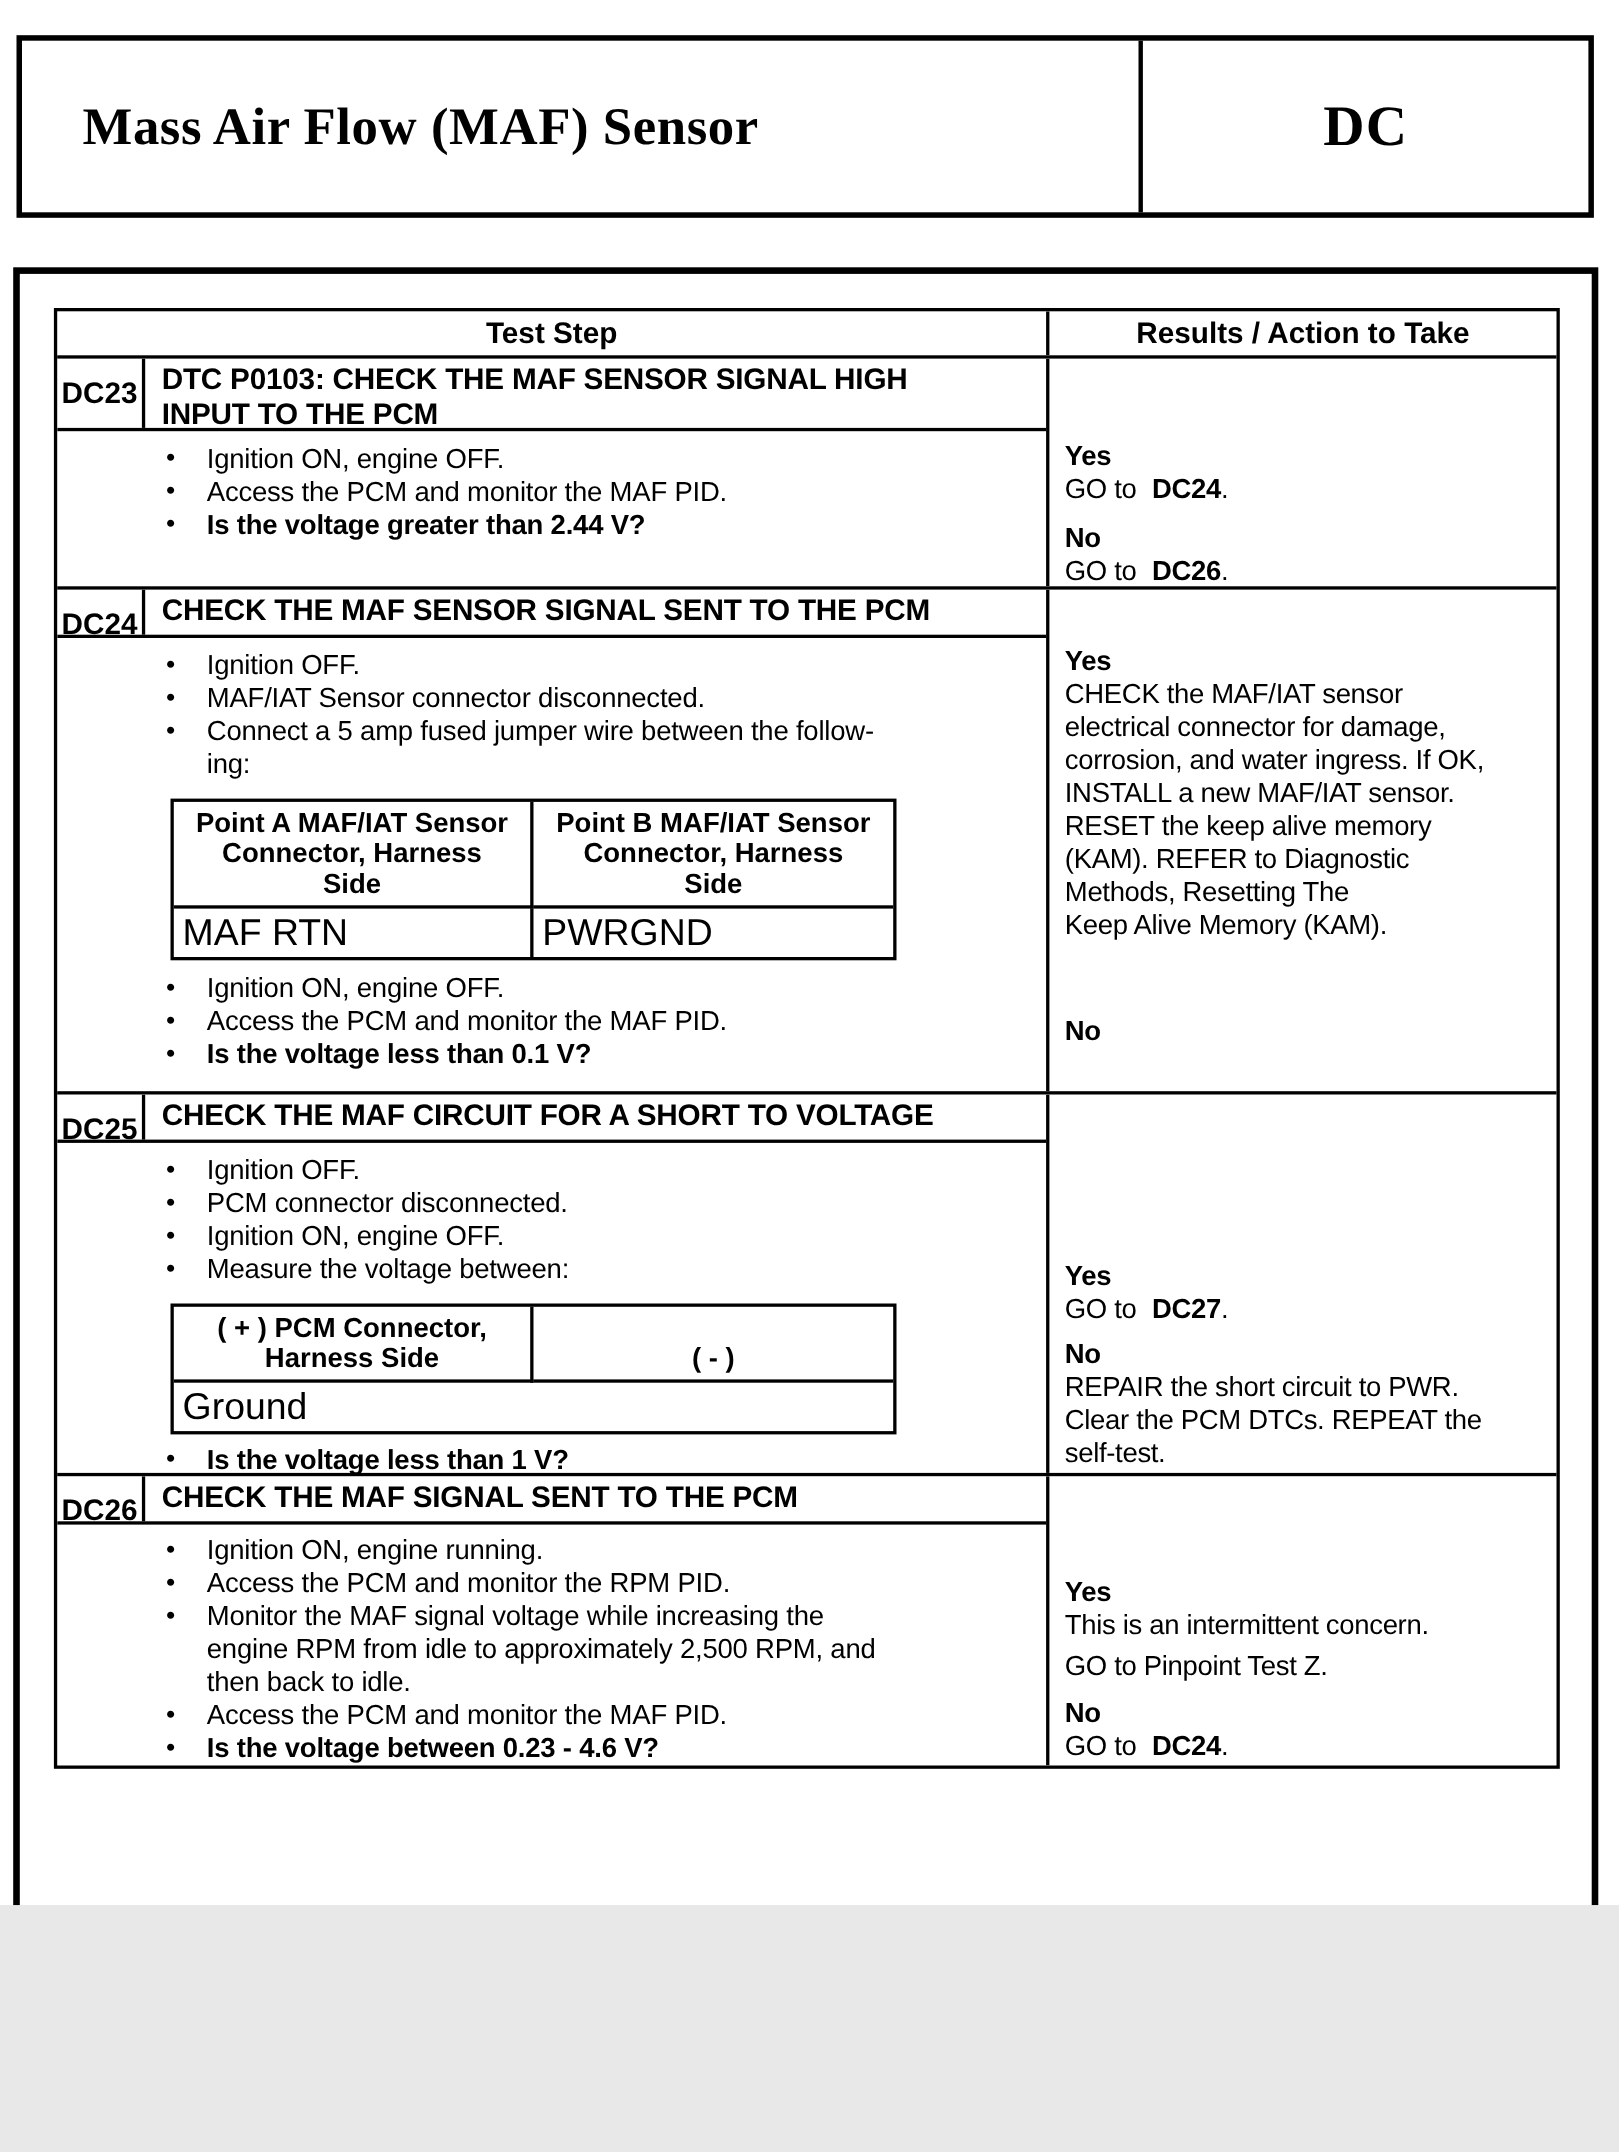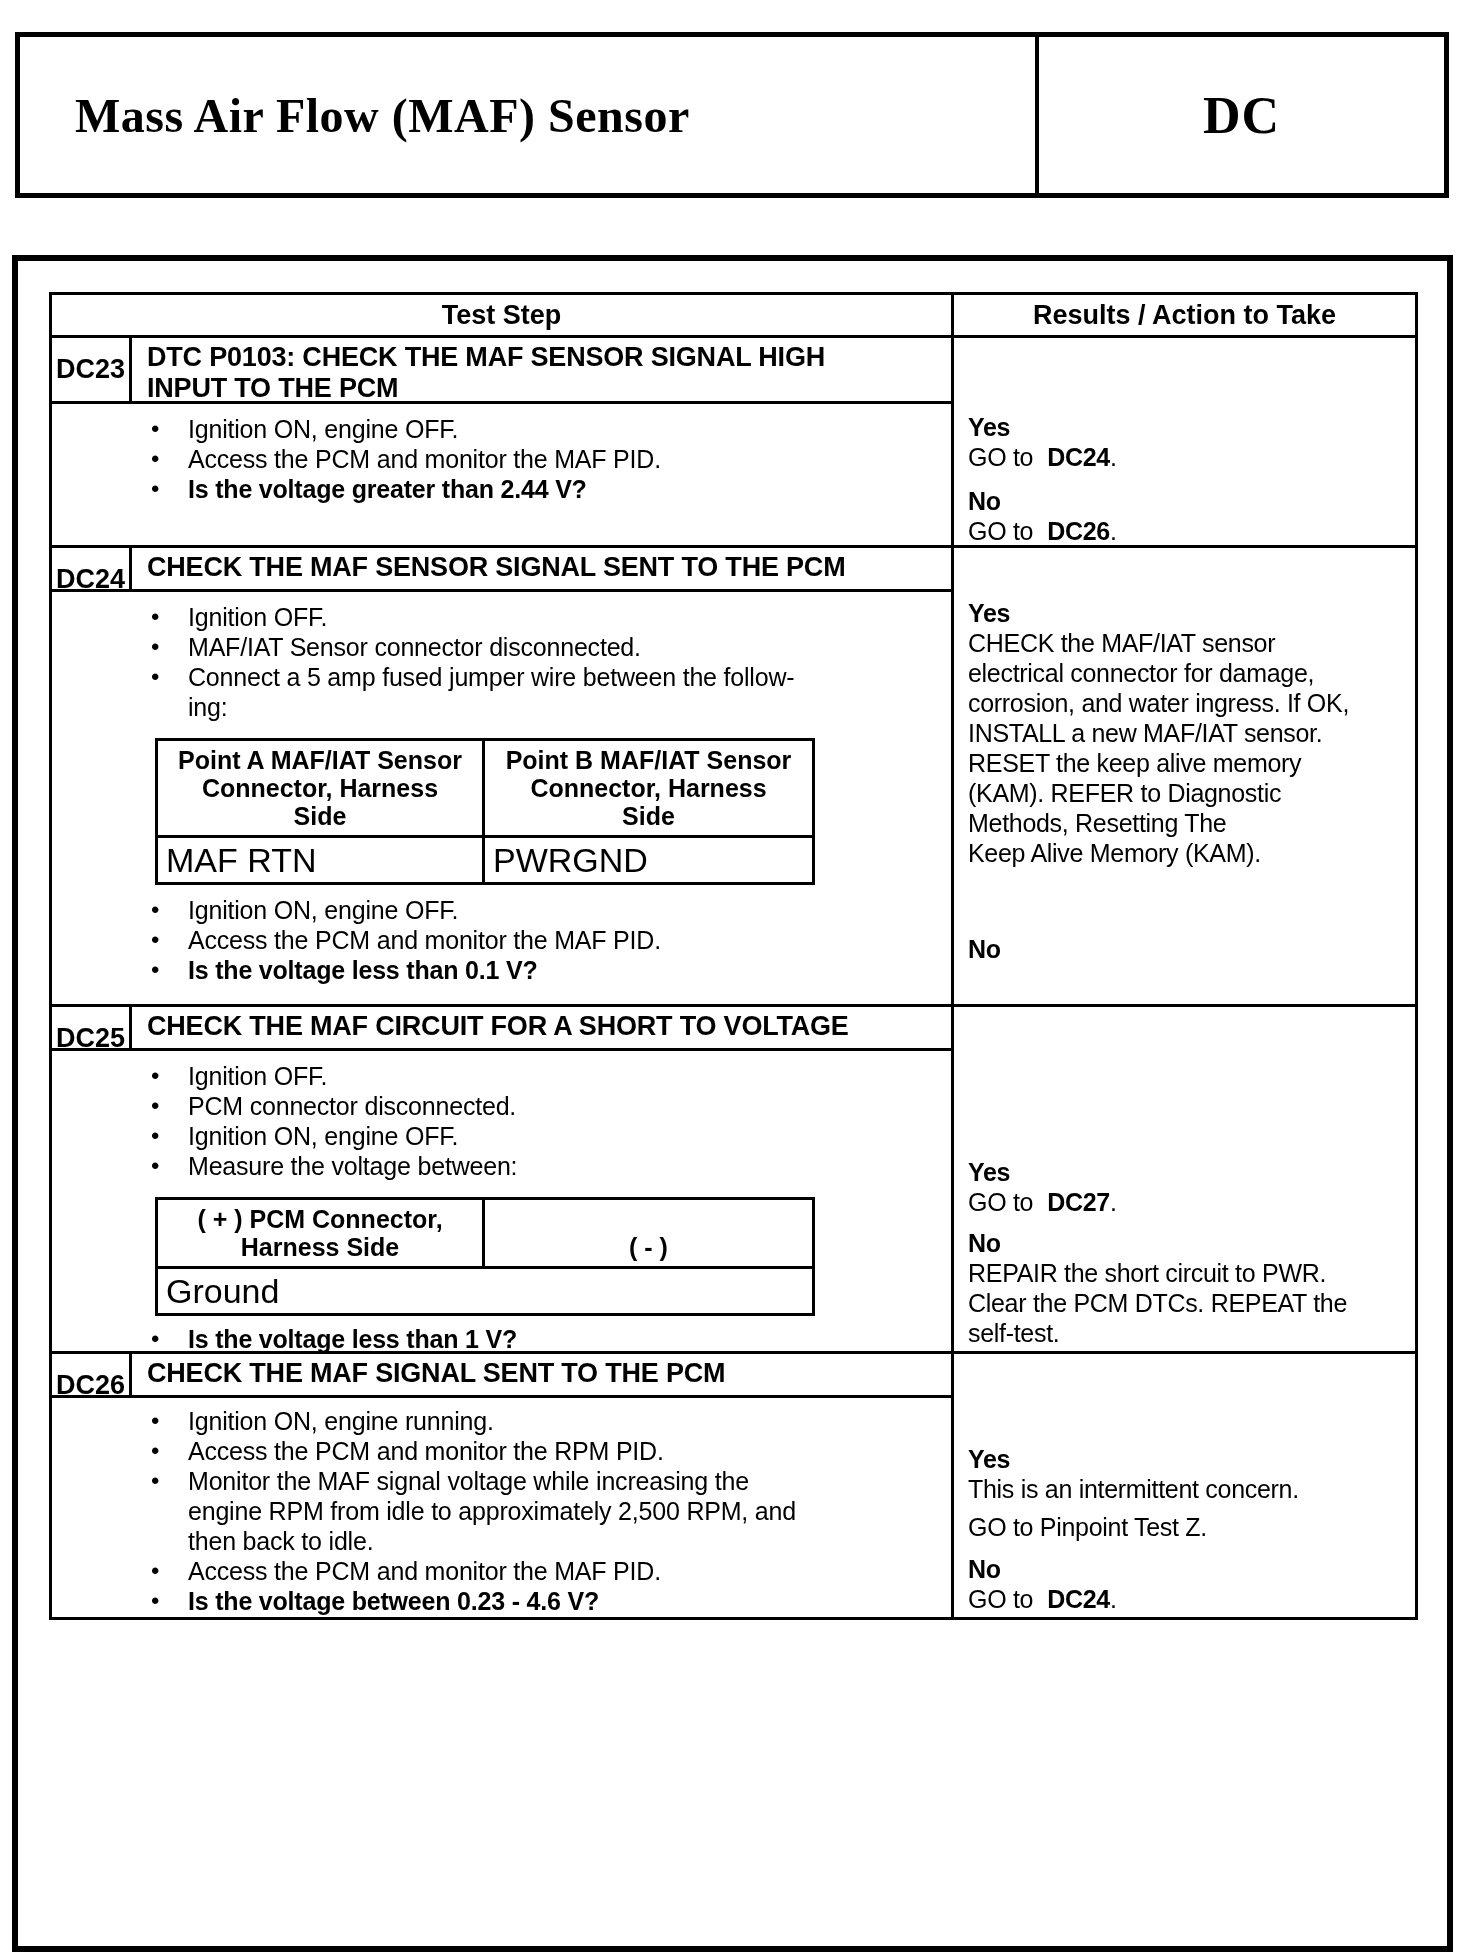--- a/index.html
+++ b/index.html
@@ -1,18 +1,18 @@
 <!DOCTYPE html>
 <html><head>
 <meta charset="utf-8">
 <style>
   * { margin:0; padding:0; box-sizing:border-box; }
   html,body { background:#e8e8e8; }
   .page {
-    position:relative; width:1472px; height:1956px; background:#ffffff;
+    position:relative; width:1472px; height:1732px; background:#ffffff;
     color:#000; font-family:"Liberation Sans", sans-serif; overflow:hidden;
     margin:0 auto;
   }
 
   
   .title-box {
     position:absolute; left:15px; top:32px; width:1434px; height:166px;
     border:5px solid #000; display:flex;
   }
   .title-left {
@@ -26,21 +26,20 @@
   .title-right { flex:1; display:flex; align-items:center; justify-content:center; }
   .section-code {
     font-family:"Liberation Serif", serif; font-weight:bold; font-size:52px;
     letter-spacing:1px;
   }
 
   
   .main-box {
     position:absolute; left:12px; top:243px; width:1441px; height:1697px;
     border:6px solid #000;
-    margin-top:12px;
   }
 
   
   .ptable {
     position:absolute; left:31px; top:31px; width:1369px;
     border:3px solid #000; background:#fff;
   }
   .row { display:flex; overflow:hidden; }
   .row.bordered { border-bottom:3px solid #000; }
   .cell-left  { width:902px; border-right:3px solid #000; }

